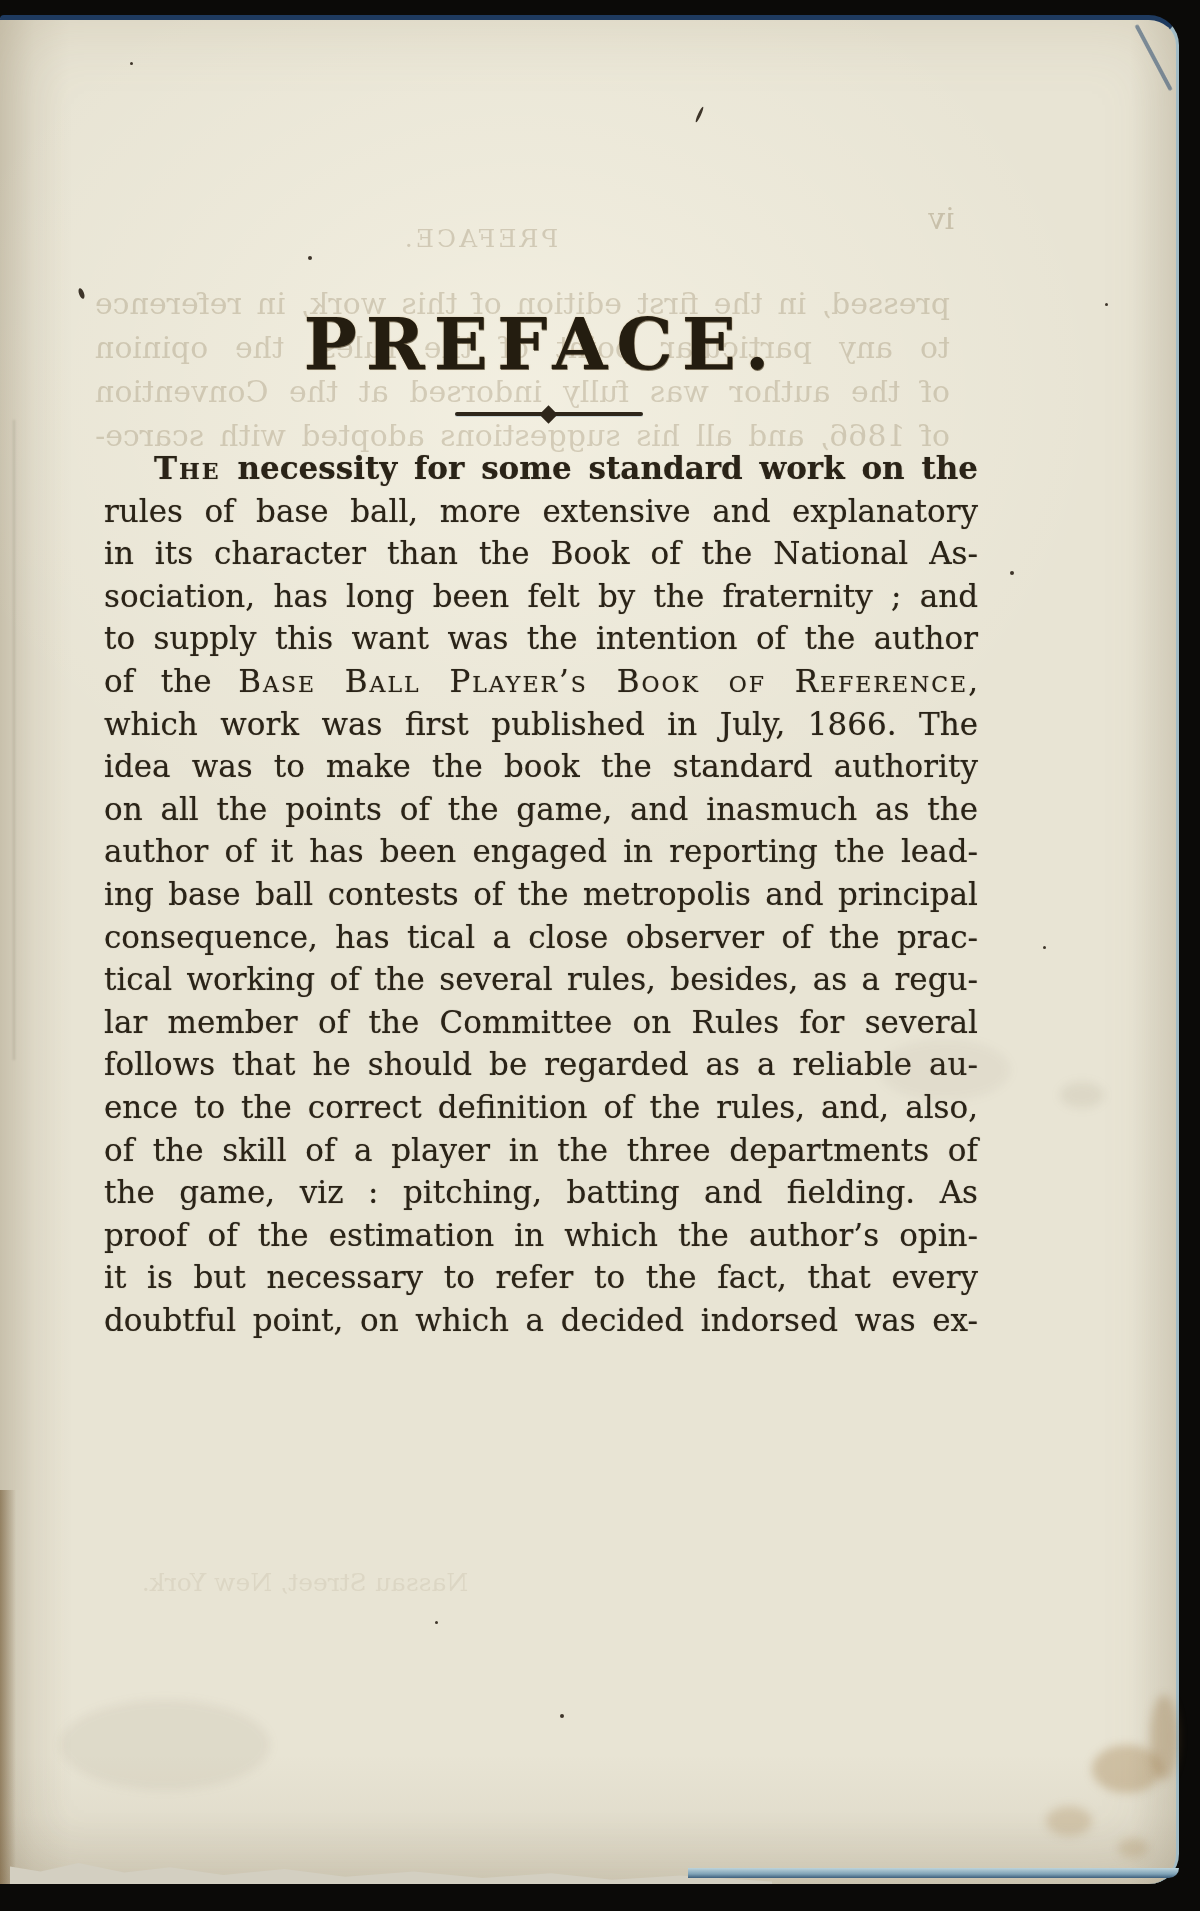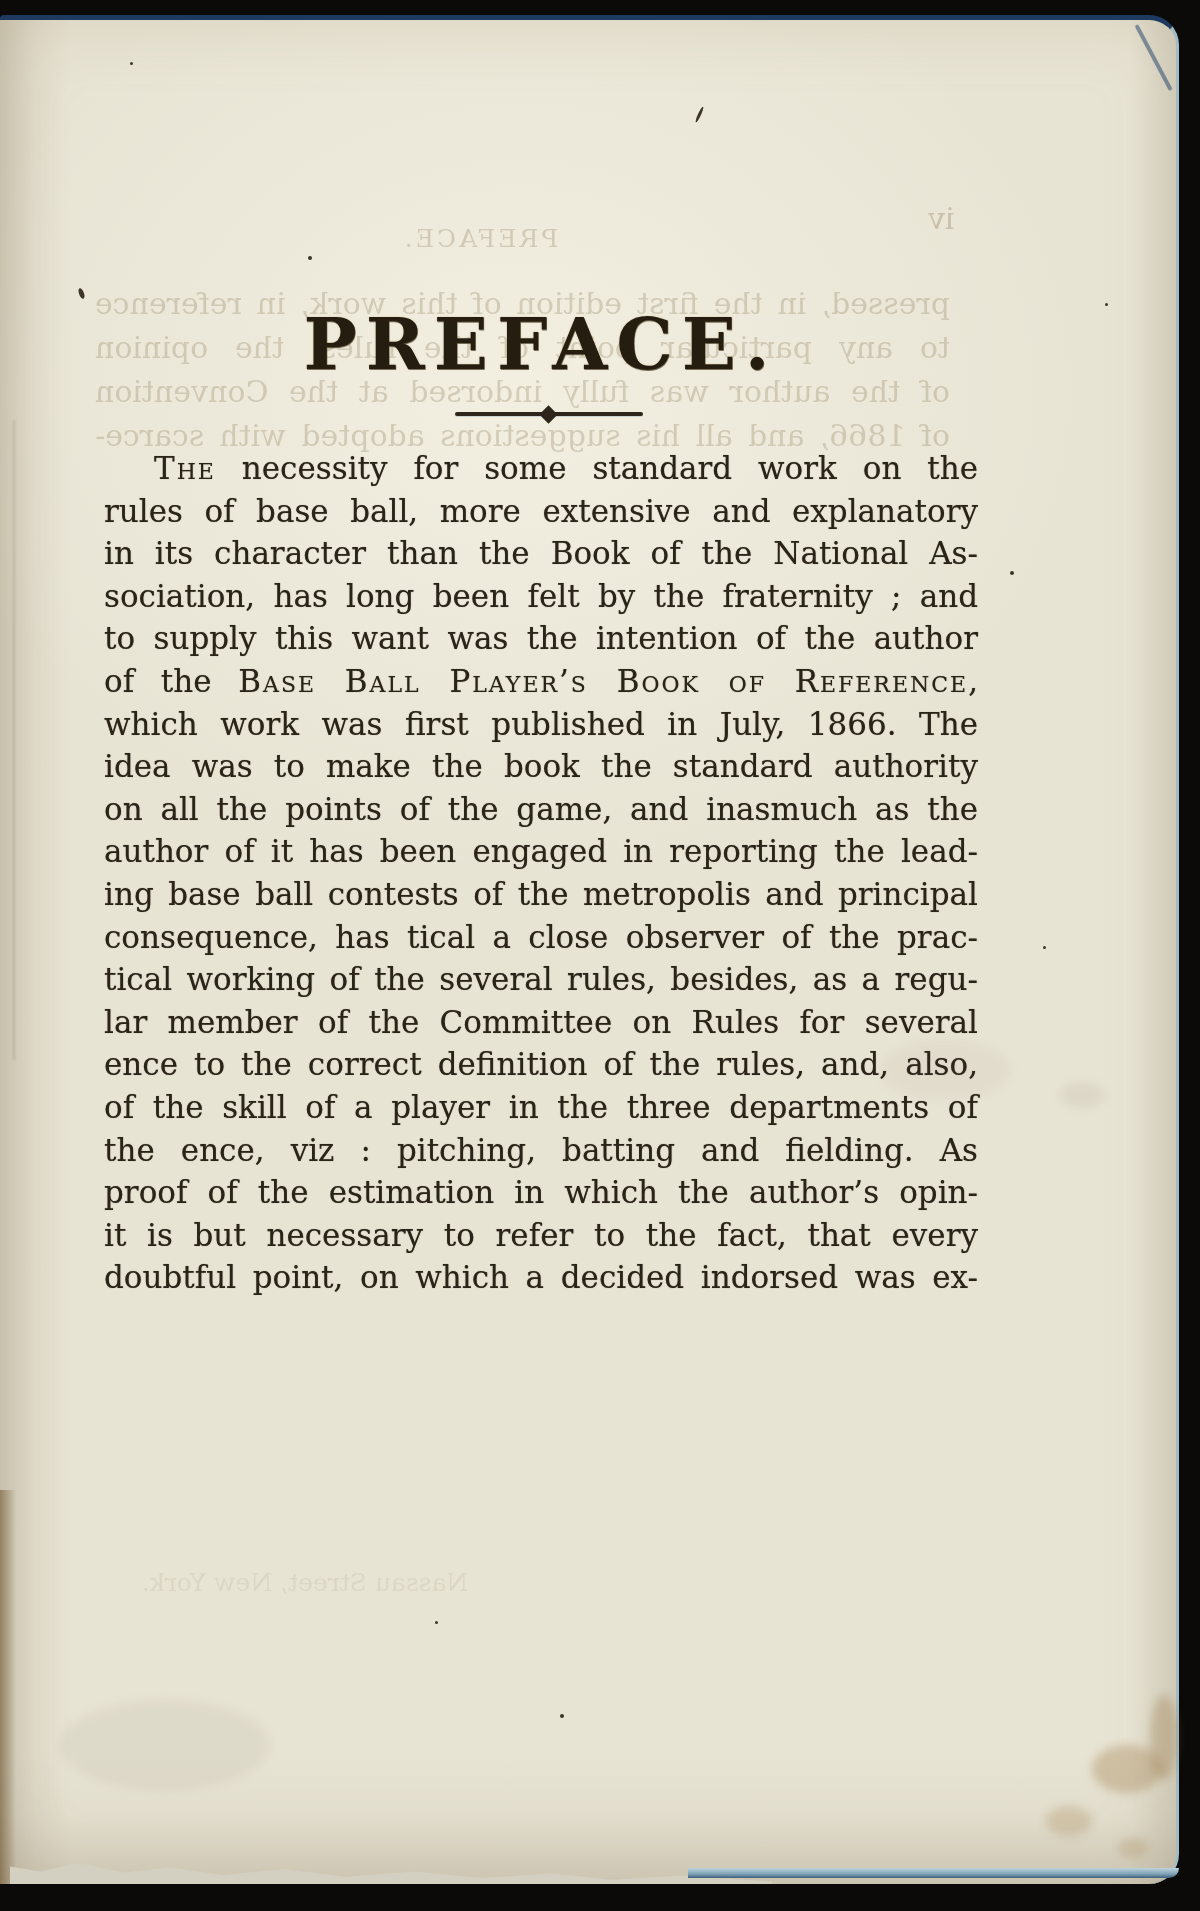--- a/index.html
+++ b/index.html
@@ -64,21 +64,21 @@
   }
   #rule{position:absolute;left:455px;top:412px;width:188px;height:4px;background:#2e261a;border-radius:2px;
         box-shadow:0 1px 0 rgba(140,170,190,.4);}
   #rule-diamond{position:absolute;left:542px;top:408px;width:13px;height:13px;background:#2e261a;transform:rotate(45deg);}
   #body{
     position:absolute;left:104px;top:447px;width:874px;
     font-size:31px;line-height:42.6px;color:#2a2317;
     text-shadow:0 0 1px rgba(40,32,20,.45);
   }
   .bline{text-align:justify;text-align-last:justify;height:42.6px;}
-  .bline.indent{text-indent:50px;}
+  .bline.indent{text-indent:50px;font-weight:bold;}
   .sc{font-variant:small-caps;letter-spacing:2px;}
   
   .speck{position:absolute;background:#3e352a;border-radius:50%;}
   .stain{position:absolute;border-radius:50%;filter:blur(5px);}
 </style>
 </head>
 <body>
 
 <div id="stage">
   <div id="page"></div>
@@ -111,23 +111,24 @@
       <div class="bline"><span>to supply this want was the intention of the author</span></div>
       <div class="bline"><span>of the </span><span class="sc">Base Ball Player’s Book of Reference</span><span>,</span></div>
       <div class="bline"><span>which work was first published in July, 1866.  The</span></div>
       <div class="bline"><span>idea was to make the book the standard authority</span></div>
       <div class="bline"><span>on all the points of the game, and inasmuch as the</span></div>
       <div class="bline"><span>author of it has been engaged in reporting the lead-</span></div>
       <div class="bline"><span>ing base ball contests of the metropolis and principal</span></div>
       <div class="bline"><span>consequence, has tical a close observer of the prac-</span></div>
       <div class="bline"><span>tical working of the several rules, besides, as a regu-</span></div>
       <div class="bline"><span>lar member of the Committee on Rules for several</span></div>
+      <div class="bline"><span>follows that he should be regarded as a reliable au-</span></div>
       <div class="bline"><span>ence to the correct definition of the rules, and, also,</span></div>
       <div class="bline"><span>of the skill of a player in the three departments of</span></div>
-      <div class="bline"><span>the ence, viz : pitching, batting and fielding.  As</span></div>
+      <div class="bline"><span>the game, viz : pitching, batting and fielding.  As</span></div>
       <div class="bline"><span>proof of the estimation in which the author’s opin-</span></div>
       <div class="bline"><span>it is but necessary to refer to the fact, that every</span></div>
       <div class="bline"><span>doubtful point, on which a decided indorsed was ex-</span></div>
     </div>
 
   <div id="blemishes">
       <div class="speck" style="left: 308px; top: 256px; width: 4px; height: 4px; transform: rotate(0deg);"></div>
       <div class="speck" style="left: 130px; top: 62px; width: 3px; height: 3px; transform: rotate(0deg);"></div>
       <div class="speck" style="left: 1010px; top: 571px; width: 4px; height: 4px; transform: rotate(0deg);"></div>
       <div class="speck" style="left: 1105px; top: 303px; width: 3px; height: 3px; transform: rotate(0deg);"></div>

